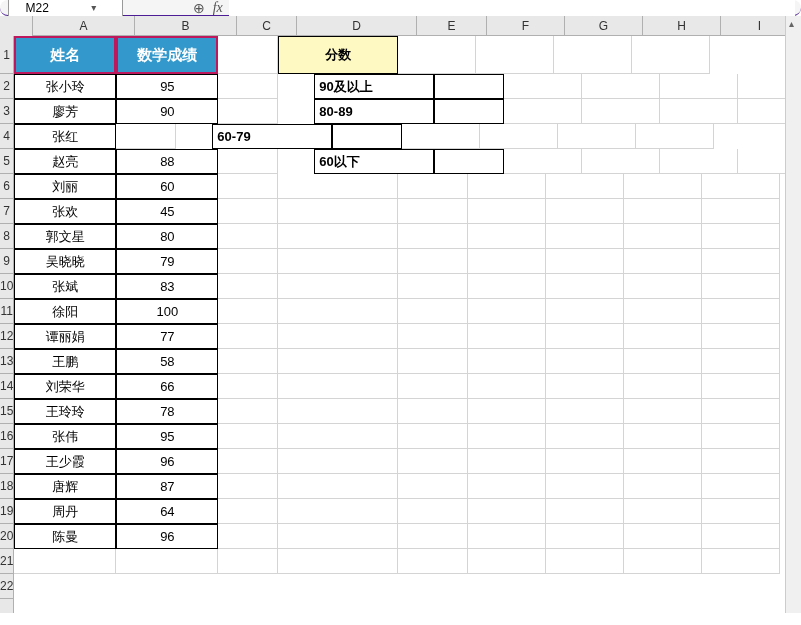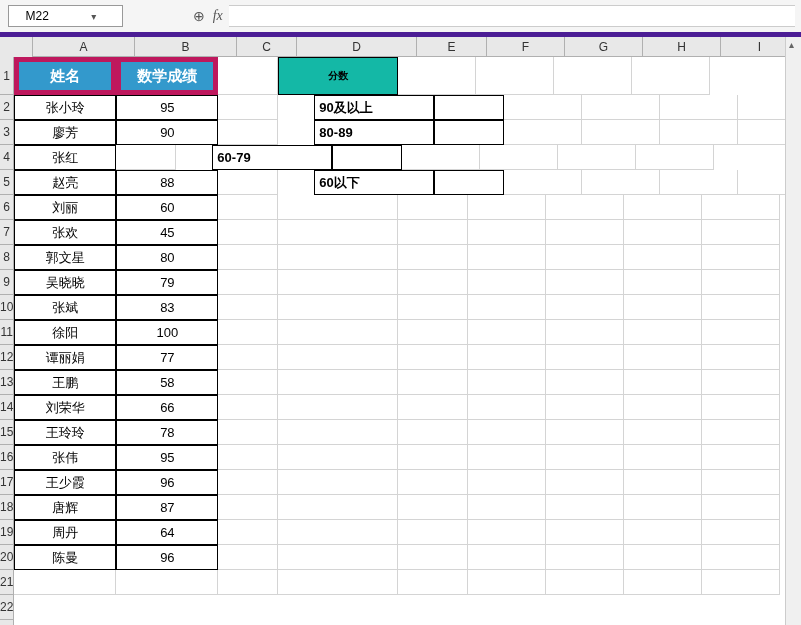--- a/index.html
+++ b/index.html
@@ -12,23 +12,24 @@
       font-size: 12px;
       background: #fff;
       width: 801px;
       height: 625px;
       overflow: hidden;
       position: relative;
     }
     .formula-bar {
       display: flex;
       align-items: center;
-      height: 37px;
-      border-bottom: 5px solid #4c1d95;
+      height: 16px;
+      border-bottom: 1px solid #4c1d95;
       background: #f5f5f5;
+      border-radius: 12px;
     }
     .name-box {
       width: 115px;
       height: 22px;
       margin-left: 8px;
       display: flex;
       align-items: center;
       border: 1px solid #999;
       background: #fff;
     }
@@ -140,29 +141,29 @@
       align-items: center;
       justify-content: center;
       font-size: 13px;
       overflow: hidden;
     }
     .main-header {
       background: #3399cc;
       color: #fff;
       font-weight: bold;
       font-size: 15px;
-      border: 5px solid #be185d;
+      border: 2px solid #be185d;
     }
     .main-data {
       border: 1px solid #000;
     }
     .summary-header {
-      background: #14b8a6;
+      background: #fef9c3;
       font-weight: bold;
-      font-size: 10px;
+      font-size: 13px;
       border: 1px solid #000;
     }
     .summary-data {
       border: 1px solid #000;
       justify-content: flex-start;
       padding-left: 4px;
       font-weight: bold;
       margin-left: 36px;
     }
     .summary-count {

